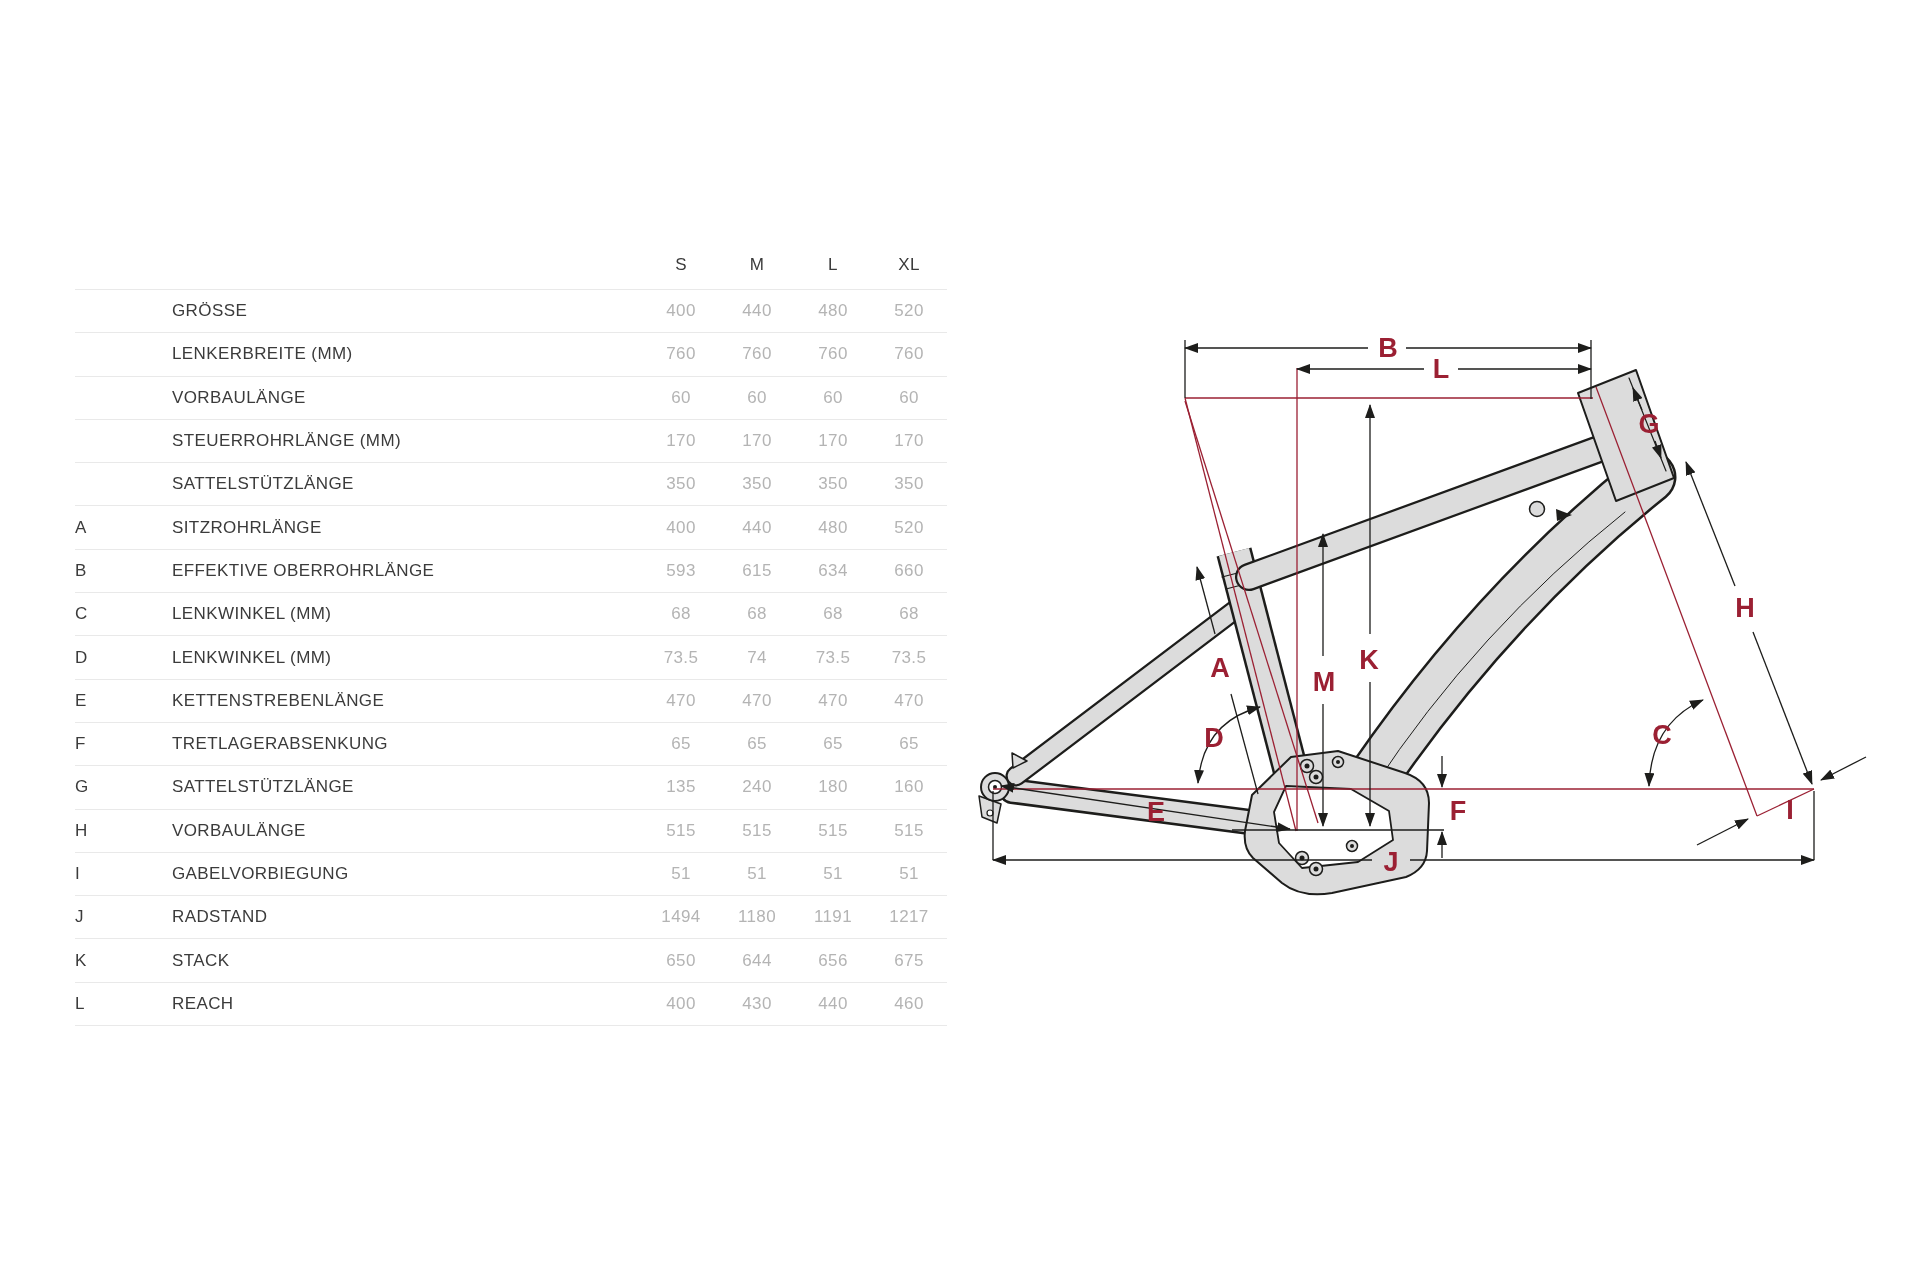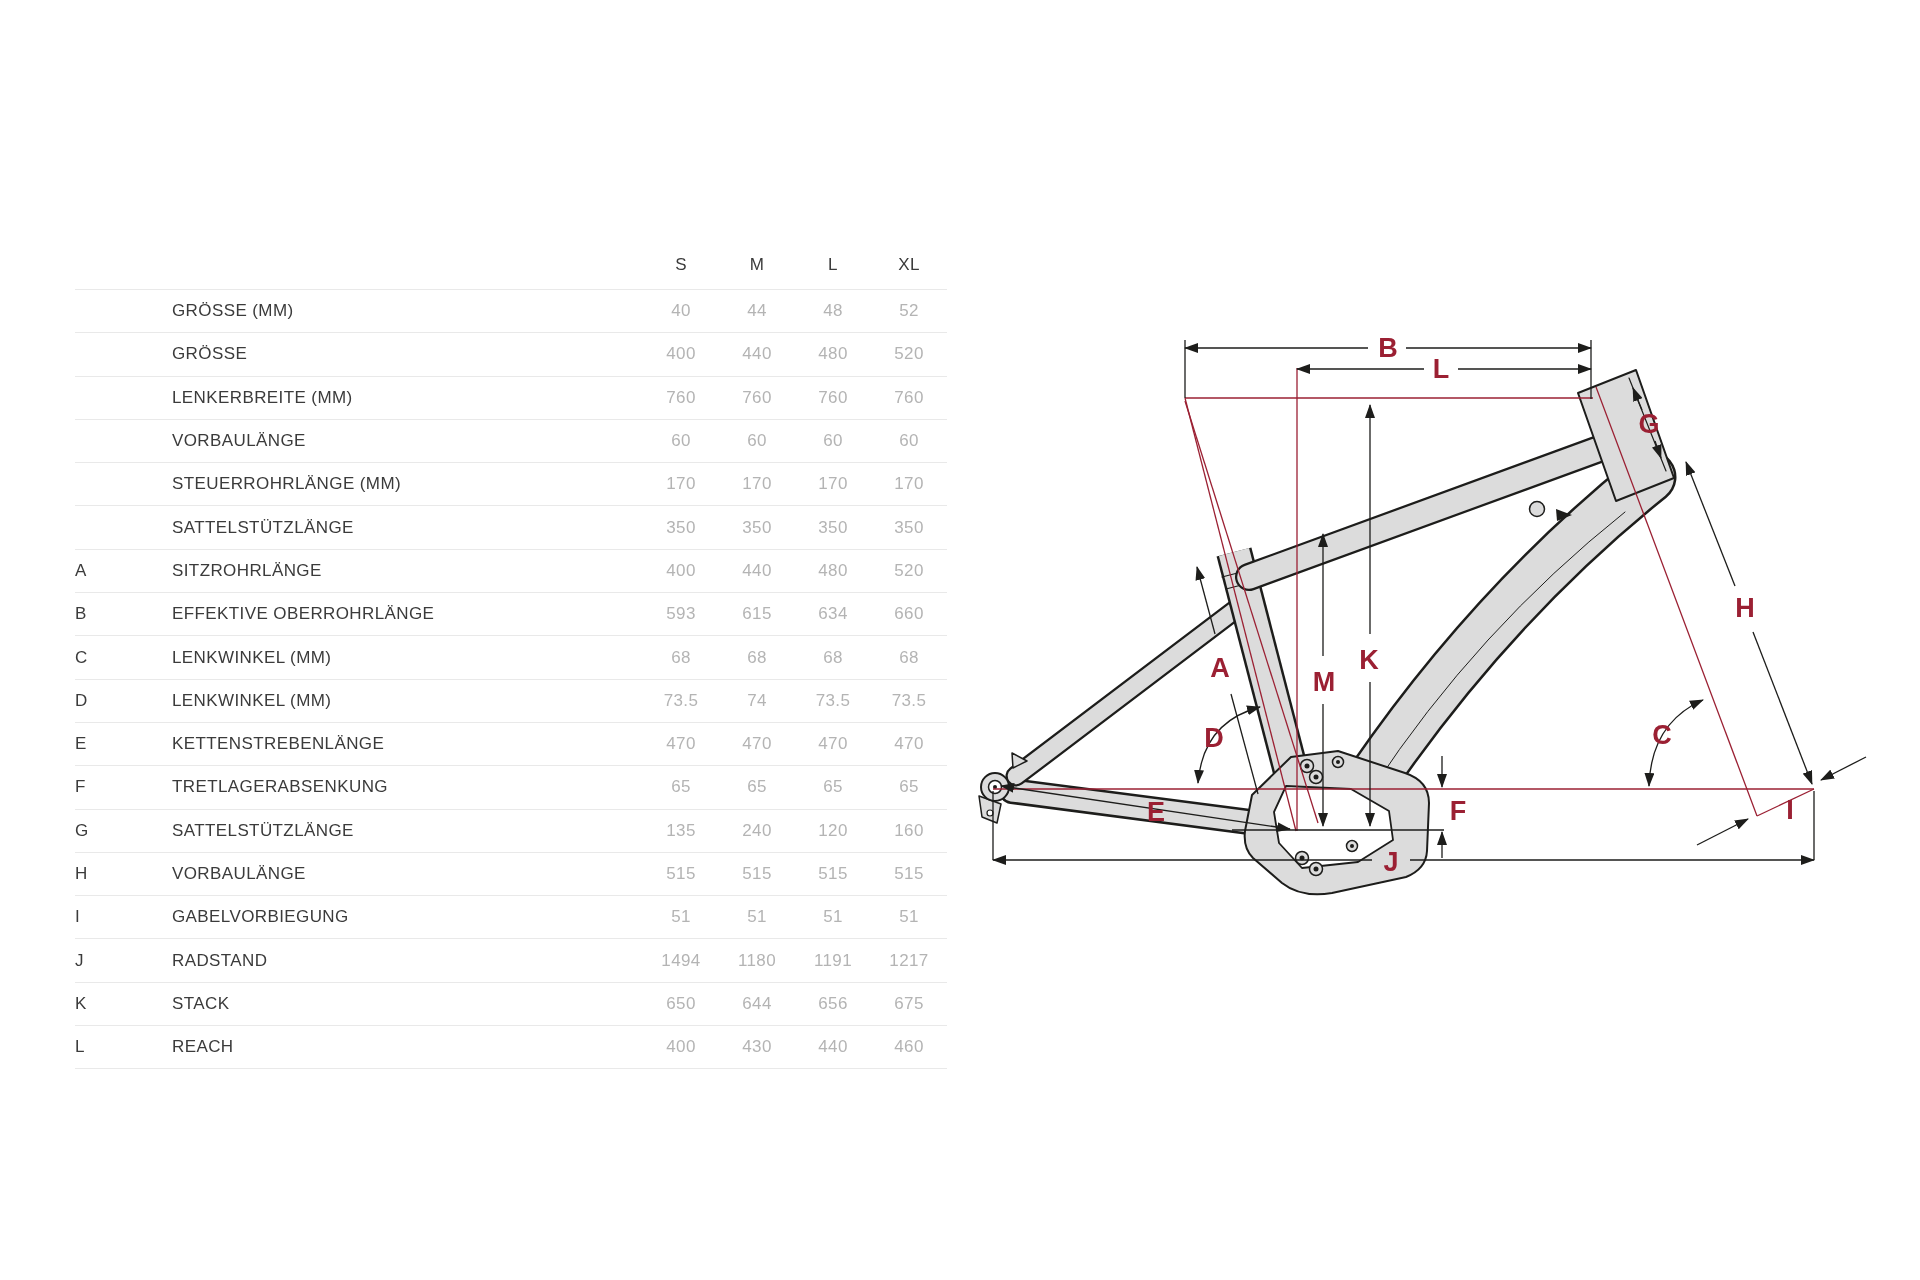--- a/index.html
+++ b/index.html
@@ -29,28 +29,20 @@
       <div class="col-letter"></div>
       <div class="col-name"></div>
       <div class="col-val">S</div>
       <div class="col-val">M</div>
       <div class="col-val">L</div>
       <div class="col-val">XL</div>
     </div>
     <div>
         <div class="gt-row">
           <div class="col-letter"></div>
-          <div class="col-name">GRÖSSE (MM)</div>
-          <div class="col-val">40</div>
-          <div class="col-val">44</div>
-          <div class="col-val">48</div>
-          <div class="col-val">52</div>
-        </div>
-        <div class="gt-row">
-          <div class="col-letter"></div>
           <div class="col-name">GRÖSSE</div>
           <div class="col-val">400</div>
           <div class="col-val">440</div>
           <div class="col-val">480</div>
           <div class="col-val">520</div>
         </div>
         <div class="gt-row">
           <div class="col-letter"></div>
           <div class="col-name">LENKERBREITE (MM)</div>
           <div class="col-val">760</div>
@@ -128,21 +120,21 @@
           <div class="col-val">65</div>
           <div class="col-val">65</div>
           <div class="col-val">65</div>
           <div class="col-val">65</div>
         </div>
         <div class="gt-row">
           <div class="col-letter">G</div>
           <div class="col-name">SATTELSTÜTZLÄNGE</div>
           <div class="col-val">135</div>
           <div class="col-val">240</div>
-          <div class="col-val">120</div>
+          <div class="col-val">180</div>
           <div class="col-val">160</div>
         </div>
         <div class="gt-row">
           <div class="col-letter">H</div>
           <div class="col-name">VORBAULÄNGE</div>
           <div class="col-val">515</div>
           <div class="col-val">515</div>
           <div class="col-val">515</div>
           <div class="col-val">515</div>
         </div>

